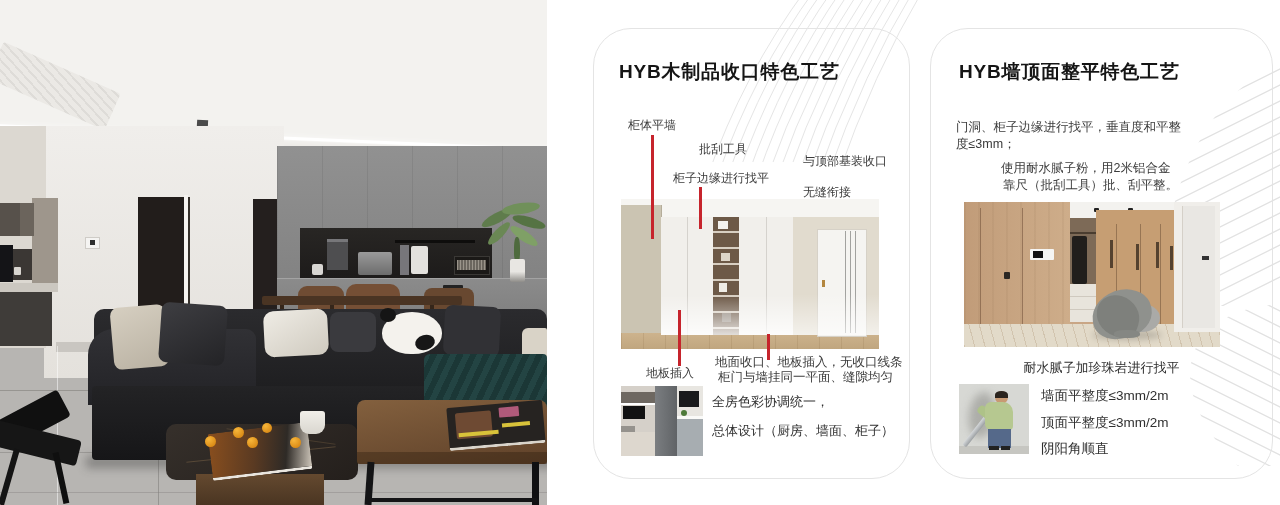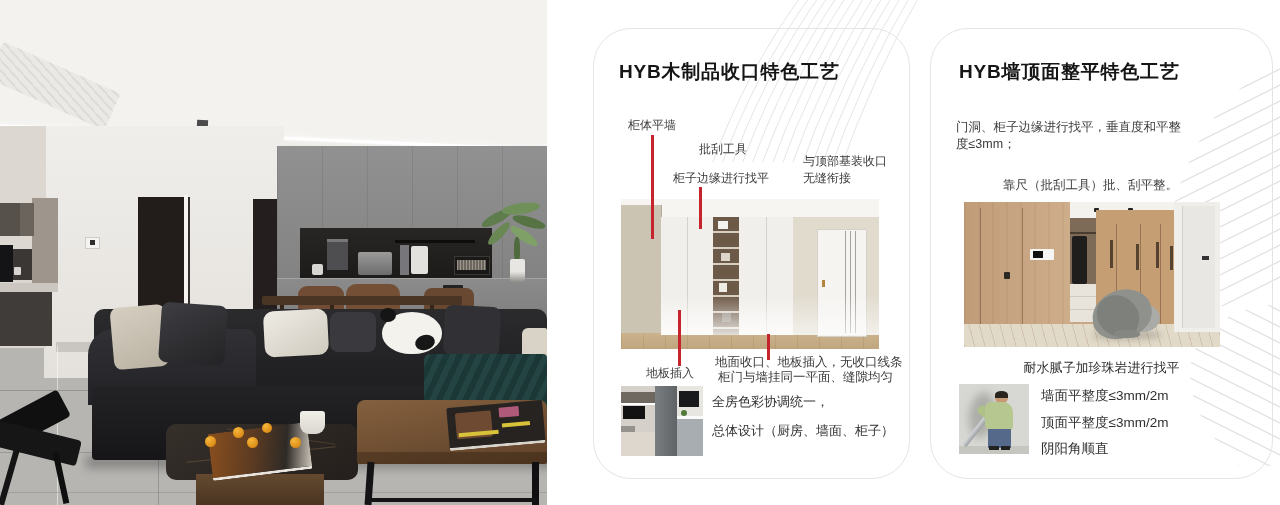--- a/index.html
+++ b/index.html
@@ -233,21 +233,21 @@
 
   <section class="a card card1">
     <h2 class="ttl" style="left:25px;top:30px;margin:0;">HYB木制品收口特色工艺</h2>
 
     <span class="lbl" style="left:34px;top:88px;">柜体平墙</span>
     <i class="rline" style="left:57px;top:106px;height:104px;"></i>
     <span class="lbl" style="left:105px;top:112px;">批刮工具</span>
     <span class="lbl" style="left:79px;top:141px;">柜子边缘进行找平</span>
     <i class="rline" style="left:105px;top:158px;height:42px;"></i>
     <span class="lbl" style="left:209px;top:124px;">与顶部基装收口</span>
-    <span class="lbl" style="left:209px;top:141px;">无缝衔接</span>
+    <span class="lbl" style="left:209px;top:155px;">无缝衔接</span>
 
     <div class="img" style="left:27px;top:170px;width:258px;height:150px;background:#d9d3c6;">
       <div class="a" style="left:0;top:0;width:258px;height:20px;background:#f6f5f2;"></div>
       <div class="a" style="left:0;top:6px;width:40px;height:132px;background:#cbc4b2;border-right:1px solid #b5ad9a;"></div>
       <div class="a" style="left:0;top:134px;width:258px;height:16px;background:repeating-linear-gradient(90deg,rgba(120,90,50,.15) 0 1px,transparent 1px 22px),linear-gradient(180deg,#cdb38d,#c0a67f);"></div>
       <div class="a" style="left:40px;top:18px;width:132px;height:118px;background:#f1efeb;">
         <div class="a" style="left:26px;top:0;width:1px;height:118px;background:rgba(90,80,70,.18);"></div>
         <div class="a" style="left:52px;top:0;width:26px;height:118px;background:repeating-linear-gradient(180deg,transparent 0 14px,#d8cfc2 14px 16px),#6d5947;">
           <div class="a" style="left:5px;top:4px;width:10px;height:8px;background:#f4f2ee;"></div>
           <div class="a" style="left:8px;top:36px;width:9px;height:8px;background:#ddd6c9;"></div>
@@ -286,20 +286,21 @@
     </div>
     <span class="spec" style="left:118px;top:364px;font-size:13px;">全房色彩协调统一，</span>
     <span class="spec" style="left:118px;top:393px;font-size:13px;">总体设计（厨房、墙面、柜子）</span>
   </section>
 
   <section class="a card card2">
     <h2 class="ttl" style="left:28px;top:30px;margin:0;">HYB墙顶面整平特色工艺</h2>
 
     <span class="txt" style="left:25px;top:90px;">门洞、柜子边缘进行找平，垂直度和平整</span>
     <span class="txt" style="left:25px;top:107px;">度≤3mm；</span>
+    <span class="txt" style="left:70px;top:131px;">使用耐水腻子粉，用2米铝合金</span>
     <span class="txt" style="left:72px;top:148px;">靠尺（批刮工具）批、刮平整。</span>
 
     <div class="img" style="left:33px;top:173px;width:256px;height:145px;background:#c9a685;">
       <div class="a" style="left:92px;top:0;width:124px;height:20px;background:#f3f2ef;clip-path:polygon(6% 0,100% 0,100% 100%,0 100%);"></div>
       <div class="a" style="left:100px;top:17px;width:118px;height:3px;background:rgba(60,45,30,.35);"></div>
       <div class="a" style="left:130px;top:6px;width:5px;height:4px;background:#222;border-radius:1px;"></div>
       <div class="a" style="left:164px;top:6px;width:5px;height:4px;background:#222;border-radius:1px;"></div>
       <div class="a" style="left:0;top:0;width:106px;height:145px;background:repeating-linear-gradient(90deg,rgba(120,90,60,.08) 0 2px,transparent 2px 14px),linear-gradient(90deg,#c19c79,#cead8a);">
         <div class="a" style="left:16px;top:6px;width:1px;height:134px;background:rgba(90,60,40,.45);"></div>
         <div class="a" style="left:58px;top:6px;width:1px;height:134px;background:rgba(90,60,40,.45);"></div>

